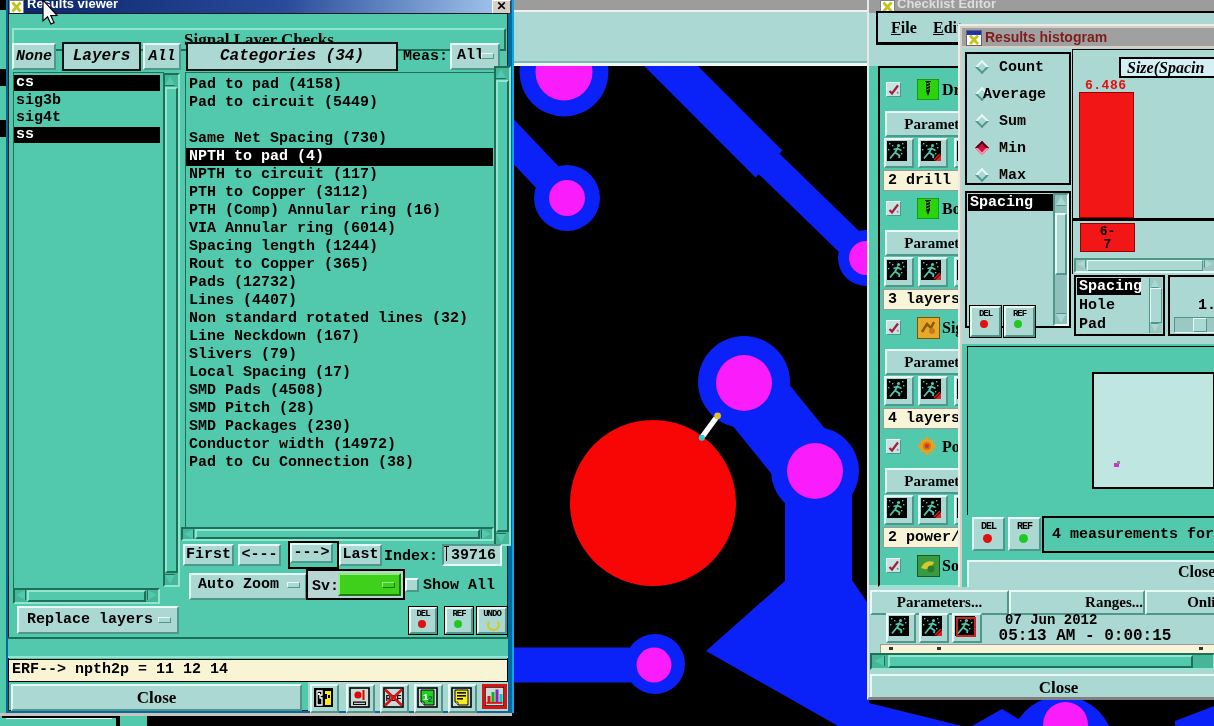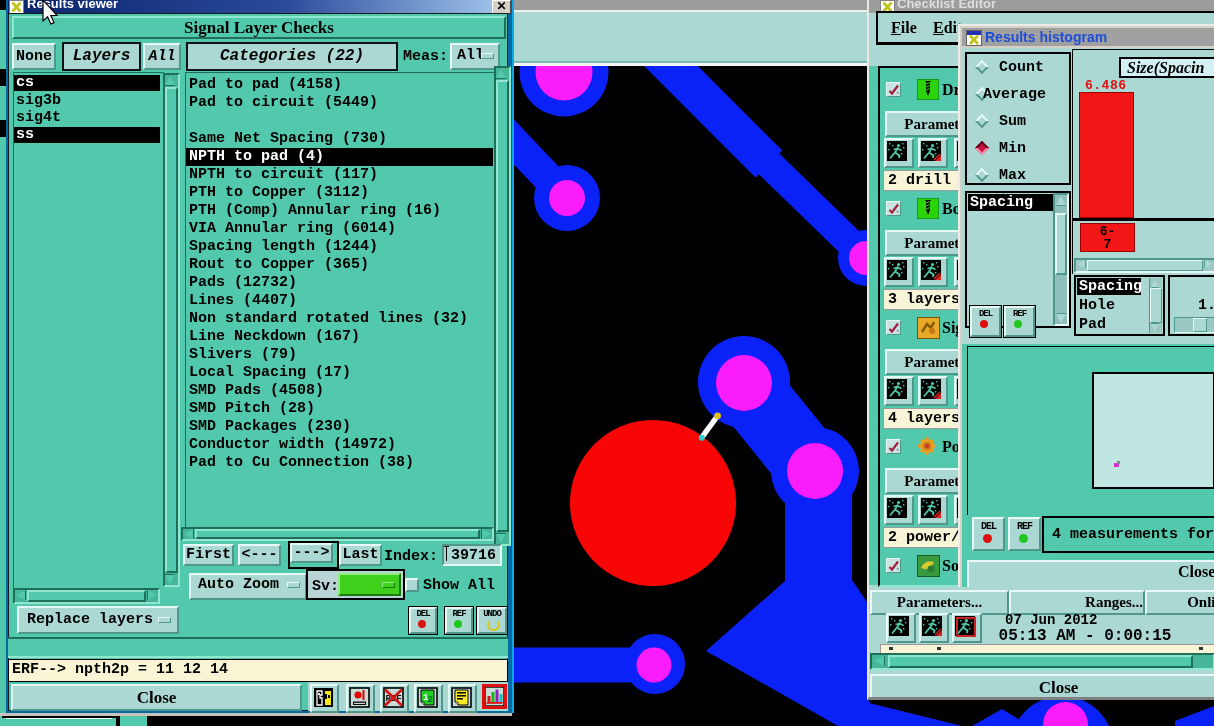--- a/index.html
+++ b/index.html
@@ -1,21 +1,21 @@
 <!DOCTYPE html>
 <html><head><meta charset="utf-8">
 <style>
 html,body{margin:0;padding:0;background:#000;}
 #root{position:relative;width:1214px;height:726px;overflow:hidden;background:#000;
   font-family:"Liberation Sans",sans-serif;}
 .ab{position:absolute;}
 .m{font-family:"Liberation Mono",monospace;font-weight:bold;color:#000;}
 .s{font-family:"Liberation Serif",serif;font-weight:bold;color:#000;}
 .rp{background:#acd8d4;border:2px solid;border-color:#e6f9f5 #4f978a #4f978a #e6f9f5;}
-.rt{background:#52c9ac;border:2px solid;border-color:#90e6ce #1f6f58 #1f6f58 #90e6ce;}
+.rt{background:#52c9ac;border:2px solid;border-color:#90e6ce #1f6f58 #1f6f58 #90e6ce;margin-top:12px;}
 </style></head>
 <body>
 <div id="root">
 <svg class="ab" style="left:0;top:0" width="1214" height="726" viewBox="0 0 1214 726">
 <defs>
 <clipPath id="cmain">
           <rect x="514" y="66" width="355" height="660"></rect>
         </clipPath>
 <clipPath id="cbr">
           <rect x="869" y="700" width="345" height="26"></rect>
@@ -305,21 +305,21 @@
 </div>
 
 <div class="ab" id="hw" style="left:958px;top:24px;width:256px;height:563px;background:#d4d0c8;border-left:2px solid #ecebe8;border-top:2px solid #ecebe8;box-sizing:border-box;overflow:hidden">
 <div class="ab" style="left:2px;top:2px;width:252px;height:18px;background:#a0a0a0"></div>
 <div class="ab" style="left:6px;top:4px;width:14px;height:14px;background:#fff;border:1px solid #666">
         <div style="position:absolute;left:0;top:0;width:14px;height:3.5px;background:#2030b0"></div>
         <svg width="14" height="14" style="position:absolute;left:0;top:0">
           <path d="M3 4.5 L11 13 M11 4.5 L3 13" stroke="#c0c41c" stroke-width="2.8"></path>
         </svg>
       </div>
-<div class="ab" style="left:25px;top:3px;color:#1d4ed8;font-size:14px;font-weight:bold">Results histogram</div>
+<div class="ab" style="left:25px;top:3px;color:#7f1d1d;font-size:14px;font-weight:bold">Results histogram</div>
 <div class="ab" style="left:2px;top:22px;width:252px;height:539px;background:#52c9ac"></div>
 <div class="ab" style="left:2px;top:22px;width:252px;height:296px;background:#acd8d4"></div>
 <div class="ab" style="left:5px;top:26px;width:106px;height:133px;border:2px solid #000;background:#acd8d4;box-sizing:border-box"></div>
 <div class="ab" style="left:17px;top:36px;width:10px;height:10px;transform:rotate(45deg);border:2px solid;background:#acd8d4;border-color:#e6f9f5 #4f978a #4f978a #e6f9f5;box-sizing:border-box"></div>
       <div class="ab m" style="left:39px;top:33px;font-size:15px">Count</div>
 <div class="ab" style="left:17px;top:63px;width:10px;height:10px;transform:rotate(45deg);border:2px solid;background:#acd8d4;border-color:#e6f9f5 #4f978a #4f978a #e6f9f5;box-sizing:border-box"></div>
       <div class="ab m" style="left:23px;top:60px;font-size:15px">Average</div>
 <div class="ab" style="left:17px;top:90px;width:10px;height:10px;transform:rotate(45deg);border:2px solid;background:#acd8d4;border-color:#e6f9f5 #4f978a #4f978a #e6f9f5;box-sizing:border-box"></div>
       <div class="ab m" style="left:39px;top:87px;font-size:15px">Sum</div>
 <div class="ab" style="left:17px;top:117px;width:10px;height:10px;transform:rotate(45deg);border:2px solid;background:#cc1040;border-color:#5a0018 #ff8fae #ff8fae #5a0018;box-sizing:border-box"></div>
@@ -394,36 +394,36 @@
 <div class="ab" style="left:2px;top:0;width:502px;height:13px;background:linear-gradient(90deg,#0a246a,#2a4a9a 55%,#a6caf0)"></div>
 <div class="ab" style="left:3px;top:0;width:13px;height:12px;background:#fff;border:1px solid #808080">
         <svg width="13" height="12" style="position:absolute;left:0;top:0">
           <path d="M2.5 1.5 L10.5 10.5 M10.5 1.5 L2.5 10.5" stroke="#c0c41c" stroke-width="2.8"></path>
         </svg>
       </div>
 <div class="ab" style="left:21px;top:-4px;color:#fff;font-size:13px;font-weight:bold;font-family:'Liberation Sans',sans-serif">Results viewer</div>
 <div class="ab" style="left:486px;top:0;width:17px;height:12px;background:#d4d0c8;border:1px solid;border-color:#fff #404040 #404040 #fff;text-align:center;font-size:12px;line-height:10px;font-weight:bold">✕</div>
 <div class="ab" style="left:2px;top:13px;width:500px;height:698px;background:#52c9ac;border:1px solid #1a1a1a;box-sizing:border-box"></div>
 <div class="ab rt s" style="left:6px;top:16px;width:490px;height:19px;font-size:17px;text-align:center;line-height:19px">Signal Layer Checks</div>
-<div class="ab rp m" style="left:6px;top:43px;width:40px;height:23px;font-size:15px;text-align:center;line-height:23px">None</div>
+<div class="ab rp m" style="left:6px;top:43px;width:40px;height:23px;font-style:italic;font-size:15px;text-align:center;line-height:23px">None</div>
 <div class="ab m" style="left:56px;top:42px;width:75px;height:25px;background:#acd8d4;border:2px solid #111;font-style:italic;font-size:16px;text-align:center;line-height:25px">Layers</div>
 <div class="ab rp m" style="left:137px;top:43px;width:34px;height:23px;font-style:italic;font-size:15px;text-align:center;line-height:23px">All</div>
 <div class="ab" style="left:7px;top:73px;width:147px;height:514px;background:#52c9ac"></div>
 <div class="ab m" style="left:7px;top:75px;width:147px;height:16px;background:#000;color:#fff;font-size:15px;line-height:16px;padding-left:3px;box-sizing:border-box">cs</div>
 <div class="ab m" style="left:10px;top:92px;font-size:15px;line-height:17px">sig3b</div>
 <div class="ab m" style="left:10px;top:109px;font-size:15px;line-height:17px">sig4t</div>
 <div class="ab m" style="left:7px;top:127px;width:147px;height:16px;background:#000;color:#fff;font-size:15px;line-height:16px;padding-left:3px;box-sizing:border-box">ss</div>
 
 <div class="ab" style="left:157px;top:73px;width:17px;height:514px;background:#46b598;border:2px solid;border-color:#1f6f58 #90e6ce #90e6ce #1f6f58;box-sizing:border-box">
 <div style="position:absolute;left:0px;top:1px;width:0;height:0;border-left:5px solid transparent;border-right:5px solid transparent;border-bottom:9px solid #52c9ac;filter:drop-shadow(0 1px 0 #1f6f58)"></div>
 <div style="position:absolute;left:0px;top:12px;right:0px;bottom:12px;background:#52c9ac;border:2px solid;border-color:#90e6ce #1f6f58 #1f6f58 #90e6ce"></div>
 <div style="position:absolute;left:0px;bottom:1px;width:0;height:0;border-left:5px solid transparent;border-right:5px solid transparent;border-top:9px solid #52c9ac;filter:drop-shadow(0 -1px 0 #1f6f58)"></div>
 </div>
 <div class="ab" style="left:180px;top:42px;width:208px;height:25px;background:#acd8d4;border:2px solid #111"></div>
-<div class="ab m" style="left:180px;top:42px;width:212px;height:29px;font-style:italic;font-size:16px;text-align:center;line-height:29px">Categories (22)</div>
+<div class="ab m" style="left:180px;top:42px;width:212px;height:29px;font-style:italic;font-size:16px;text-align:center;line-height:29px">Categories (34)</div>
 <div class="ab m" style="left:397px;top:48px;font-size:15px">Meas:</div>
 <div class="ab rp" style="left:444px;top:43px;width:46px;height:23px">
         <span class="m" style="font-size:15px;position:absolute;left:5px;top:2px">All</span>
         <span class="ab" style="right:4px;top:8px;width:11px;height:4px;background:#acd8d4;border:1px solid;border-color:#e6f9f5 #4f978a #4f978a #e6f9f5"></span>
       </div>
 <div class="ab" style="left:179px;top:72px;width:311px;height:456px;border-top:1px solid #1f6f58;border-left:1px solid #1f6f58"></div>
 <div class="ab" style="left:7px;top:72px;width:150px;height:516px;border-top:1px solid #1f6f58;border-left:1px solid #1f6f58"></div>
 <div class="ab m" style="left:183px;top:76px;font-size:15px;line-height:18px;white-space:pre">Pad to pad (4158)</div>
 <div class="ab m" style="left:183px;top:94px;font-size:15px;line-height:18px;white-space:pre">Pad to circuit (5449)</div>
 <div class="ab m" style="left:183px;top:130px;font-size:15px;line-height:18px;white-space:pre">Same Net Spacing (730)</div>

